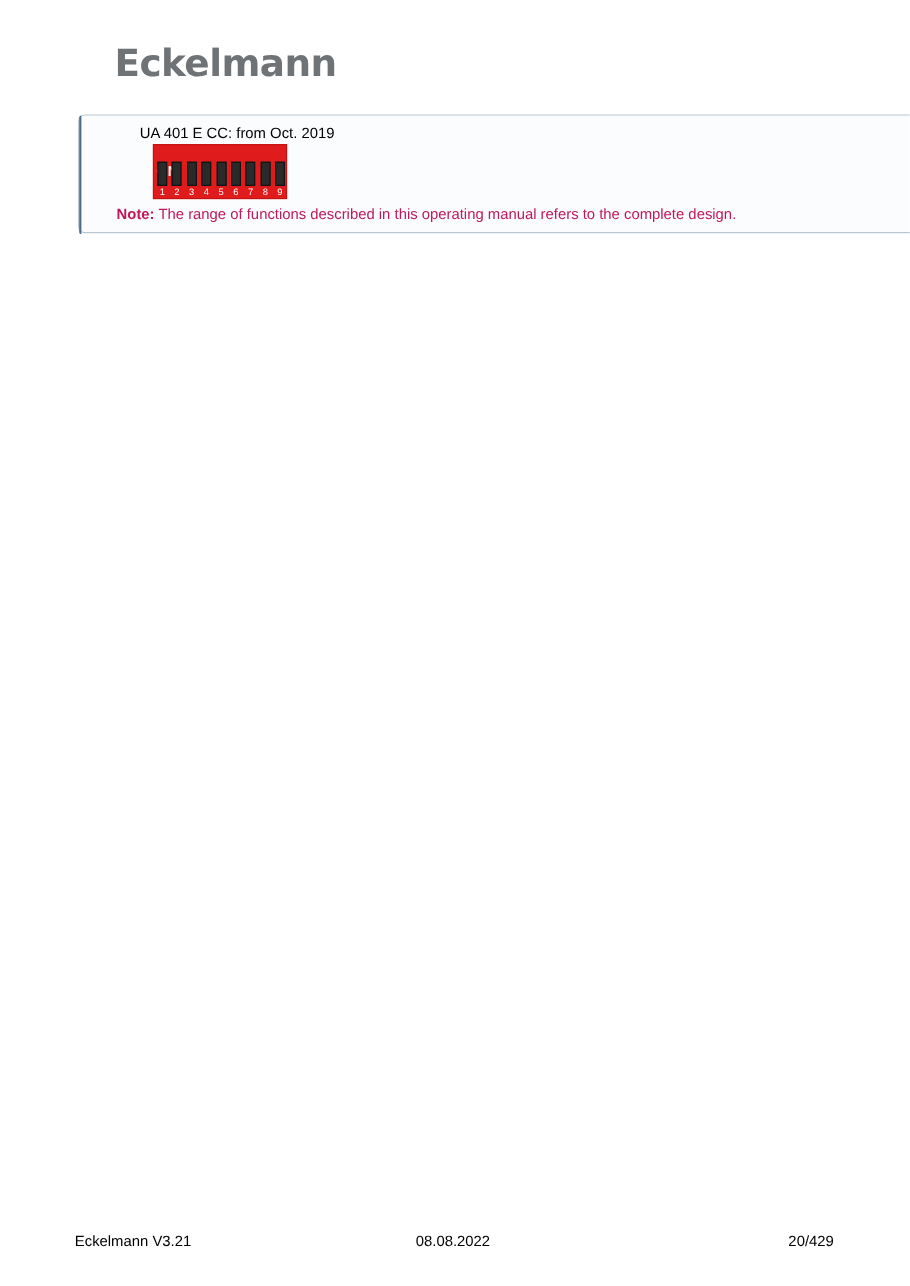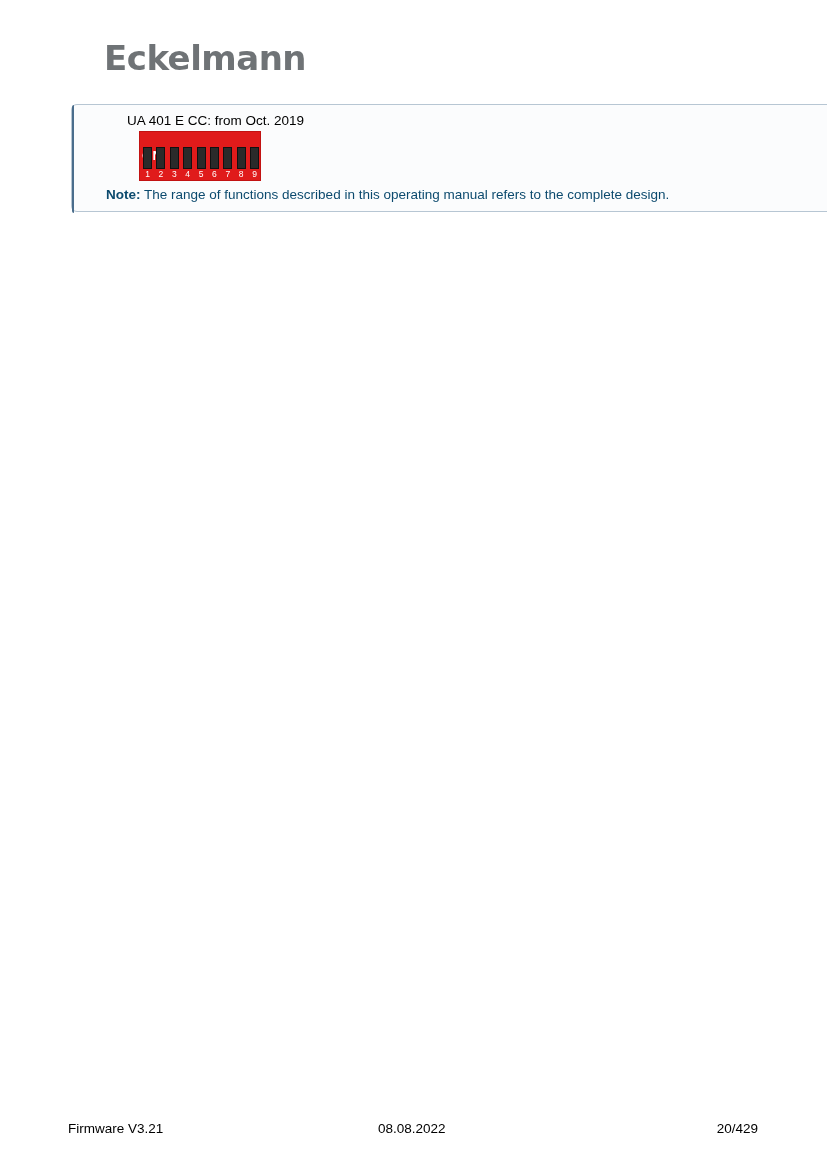--- a/index.html
+++ b/index.html
@@ -113,21 +113,21 @@
     font-size: 8.5px;
     color: #ffffff;
     line-height: 11px;
   }
 
   .note-text {
     position: absolute;
     left: 34px;
     top: 82px;
     font-size: 13.5px;
-    color: #0c4a6e;
+    color: #be185d;
     white-space: nowrap;
   }
   .note-text b {
     font-weight: bold;
   }
 
   
   .footer {
     position: absolute;
     left: 68px;
@@ -189,16 +189,16 @@
     </div>
   </div>
 
   <div class="note-text">
     <b>Note:</b>
     <span>The range of functions described in this operating manual refers to the complete design.</span>
   </div>
 </div>
 
 <div class="footer">
-  <span class="f-left">Firmware V3.21</span>
+  <span class="f-left">Eckelmann V3.21</span>
   <span class="f-center">08.08.2022</span>
   <span class="f-right">20/429</span>
 </div>
 
 </body></html>

